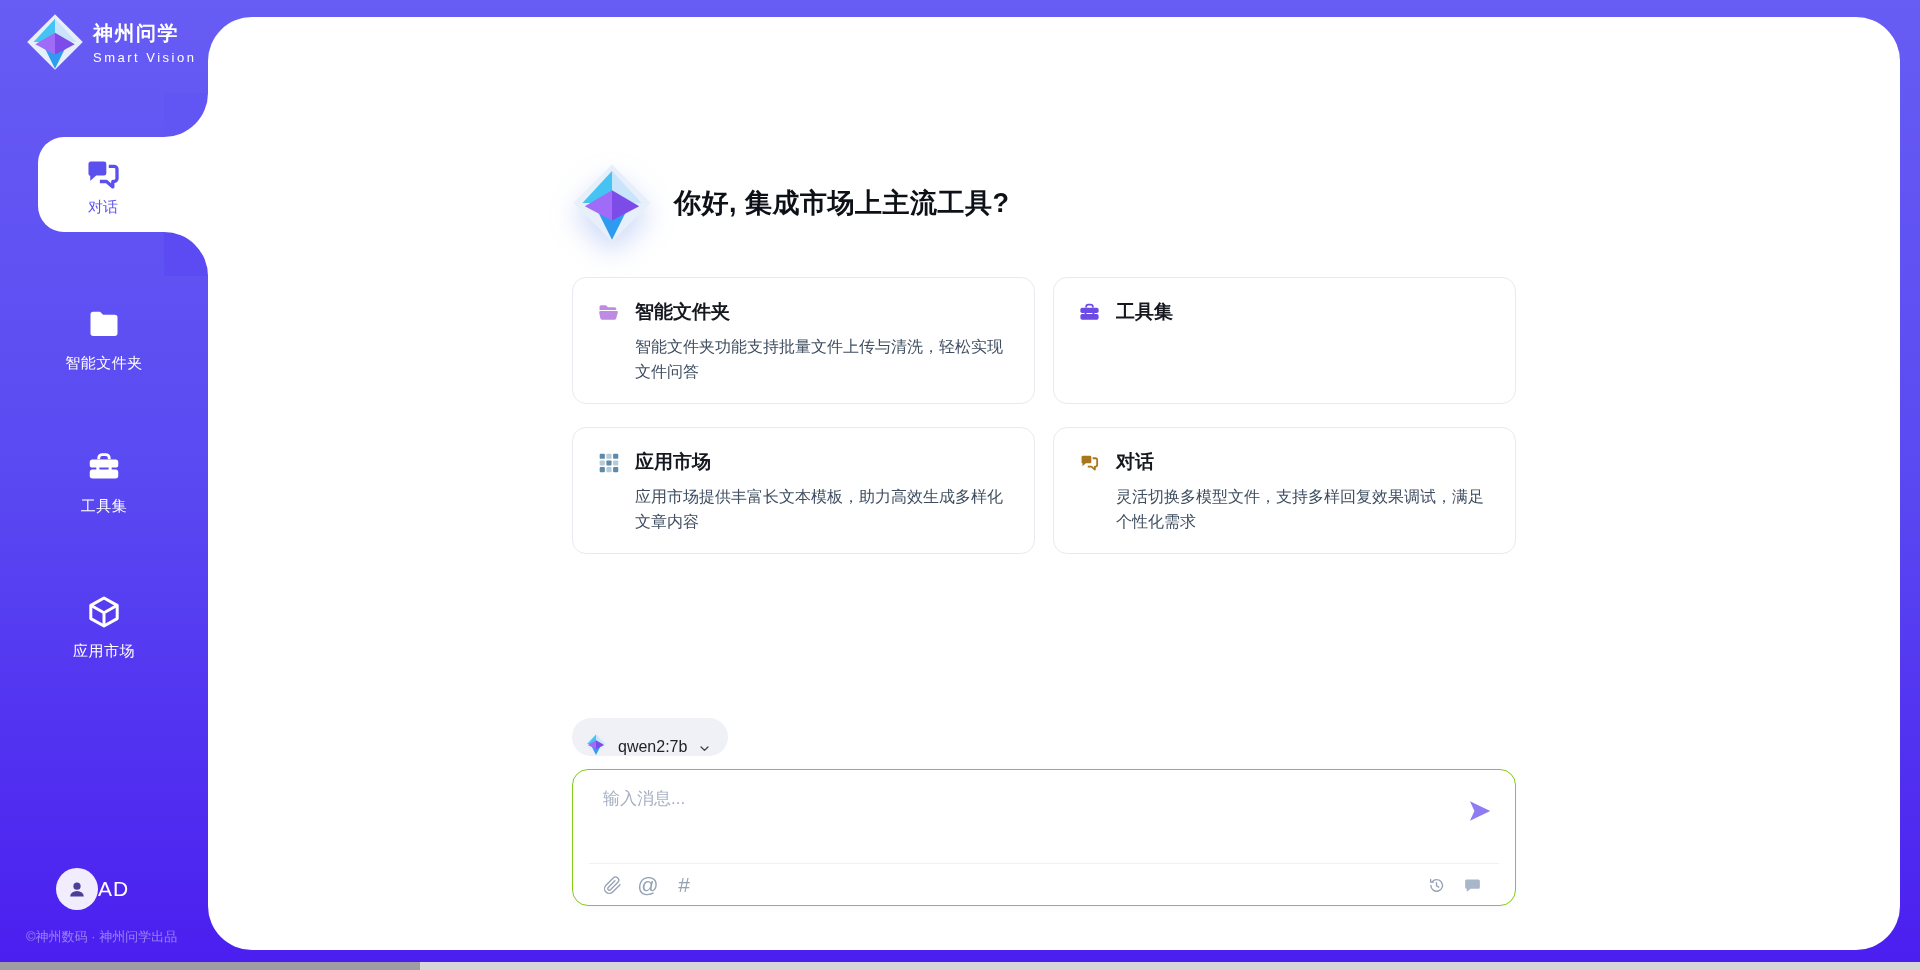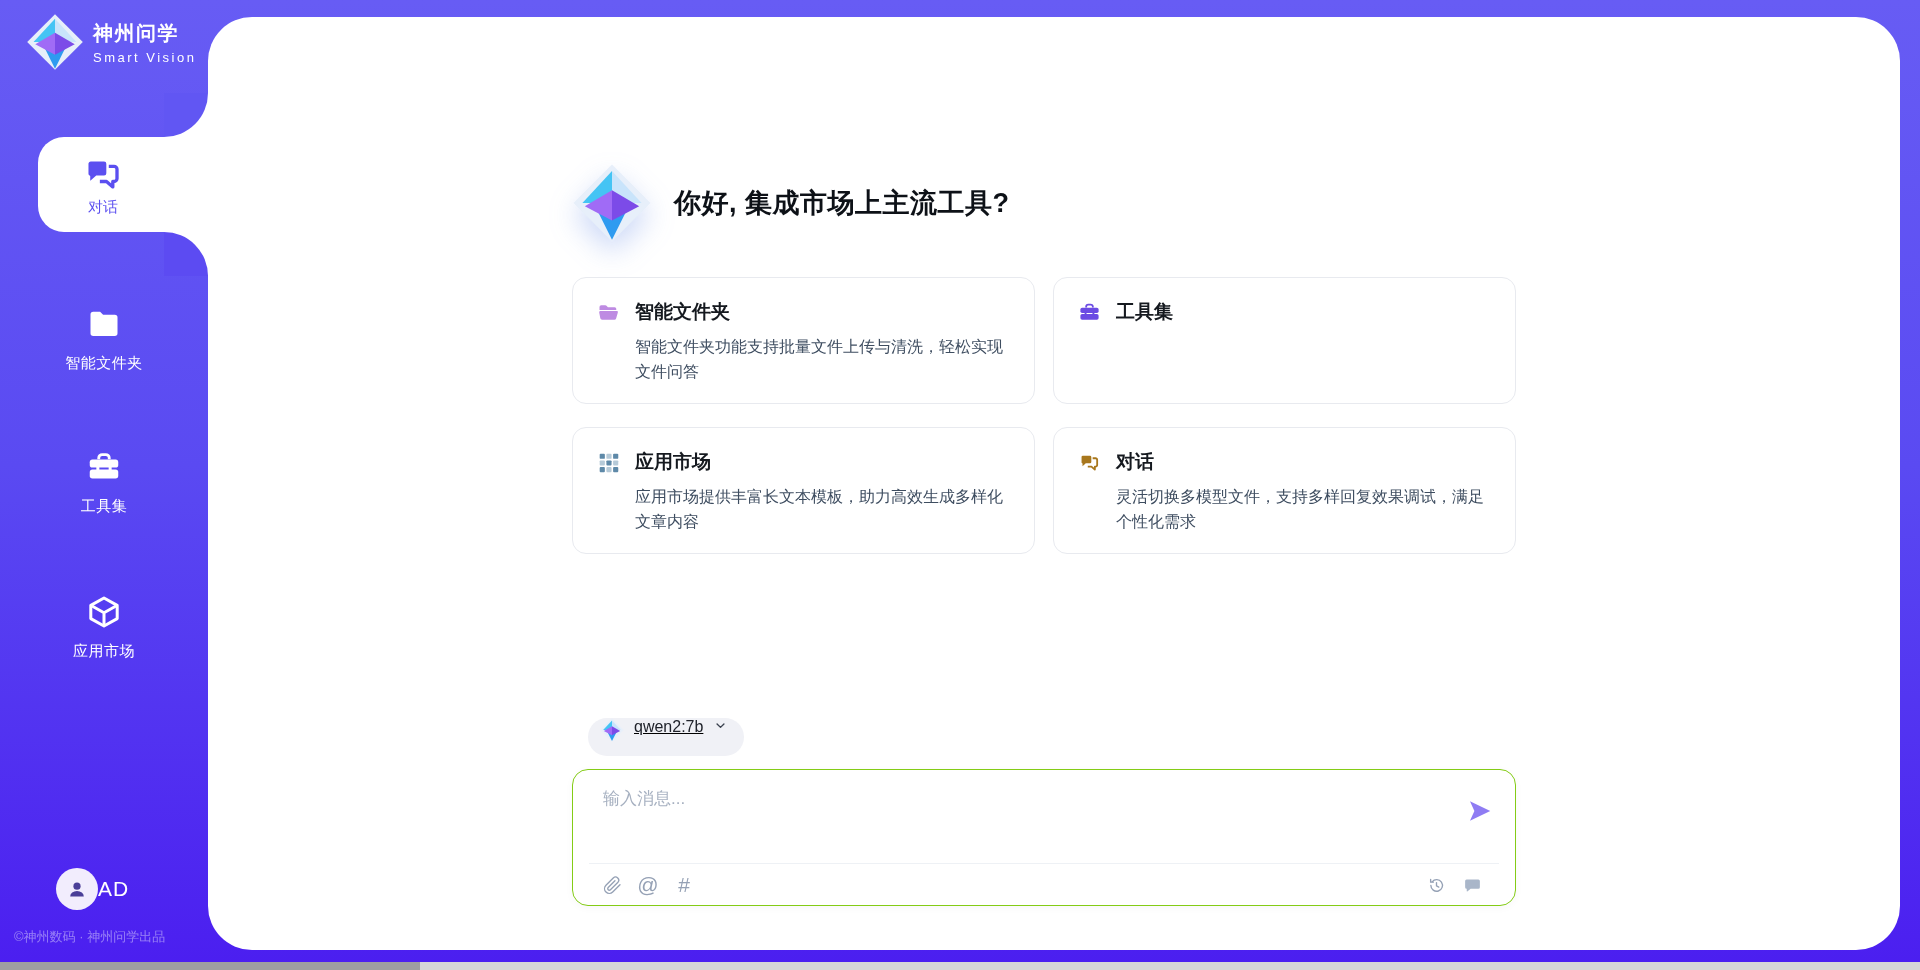--- a/index.html
+++ b/index.html
@@ -33,42 +33,42 @@
 
   .nav-item { position:absolute; width:208px; text-align:center; color:#fff; cursor:pointer; }
   .nav-item .nav-icon svg { width:36px; height:36px; color:#fff; }
   .nav-item .nav-label { display:block; font-size:15px; margin-top:8px; letter-spacing:.5px; }
 
   .user-row { position:absolute; left:56px; top:868px; display:flex; align-items:center; cursor:pointer; }
   .avatar { width:42px; height:42px; border-radius:50%; background:#F2EDFD; display:flex;
             align-items:center; justify-content:center; }
   .avatar svg { width:24px; height:24px; color:#4B3F98; }
   .user-name { font-size:21px; color:#fff; letter-spacing:1px; }
-  .sidebar-footer { position:absolute; left:14px; top:928px; font-size:13px;
+  .sidebar-footer { position:absolute; left:26px; top:928px; font-size:13px;
                     color:rgba(255,255,255,.42); white-space:nowrap; }
 
   
   .hero { position:absolute; left:364px; top:146px; display:flex; align-items:center; gap:22px; }
   .logo-hero { width:80px; height:80px; filter:drop-shadow(0 12px 14px rgba(90,130,230,.30)); }
   .hero h1 { font-size:27px; font-weight:800; color:#0d1117; letter-spacing:.5px; }
 
   
   .cards { position:absolute; left:364px; top:260px; width:944px; display:grid;
            grid-template-columns:463px 463px; column-gap:18px; row-gap:23px; }
   .card { height:127px; border:1px solid #E8EAEF; border-radius:14px; background:#fff;
           padding:21px 24px; cursor:pointer; }
   .card-head { display:flex; align-items:center; gap:15px; }
   .card-icon svg { width:23px; height:23px; display:block; }
   .card-title { font-size:19px; font-weight:700; color:#15191f; }
   .card-desc { margin:9px 0 0 38px; font-size:16px; line-height:25px; color:#3E4D60; }
 
   
-  .model-pill { position:absolute; left:380px; top:701px; height:38px; border:none; border-radius:19px;
-                background:#F0F1F6; display:flex; align-items:flex-start; gap:10px; padding:0 16px 0 12px;
-                cursor:pointer; font-family:inherit;text-decoration:underline; }
+  .model-pill { position:absolute; left:364px; top:701px; height:38px; border:none; border-radius:19px;
+                background:#F0F1F6; display:flex; align-items:flex-end; gap:10px; padding:0 16px 0 12px;
+                cursor:pointer; font-family:inherit; }
   .model-pill .mini-logo { width:24px; height:24px; }
   .model-name { font-size:16px; color:#20232b; }
   .chevron svg { width:15px; height:15px; color:#3c4350; display:block; }
 
   .input-box { position:absolute; left:364px; top:752px; width:944px; height:137px;
                border:1px solid #84cc16; border-radius:16px; background:#fff;
                box-shadow:0 2px 8px rgba(25,35,60,.03); }
   .input-box textarea { position:absolute; left:30px; top:17px; width:830px; height:62px; border:0; outline:0;
                resize:none; font-size:17px; font-family:"Liberation Sans","DejaVu Sans",sans-serif;
                color:#2a3342; background:transparent; }

